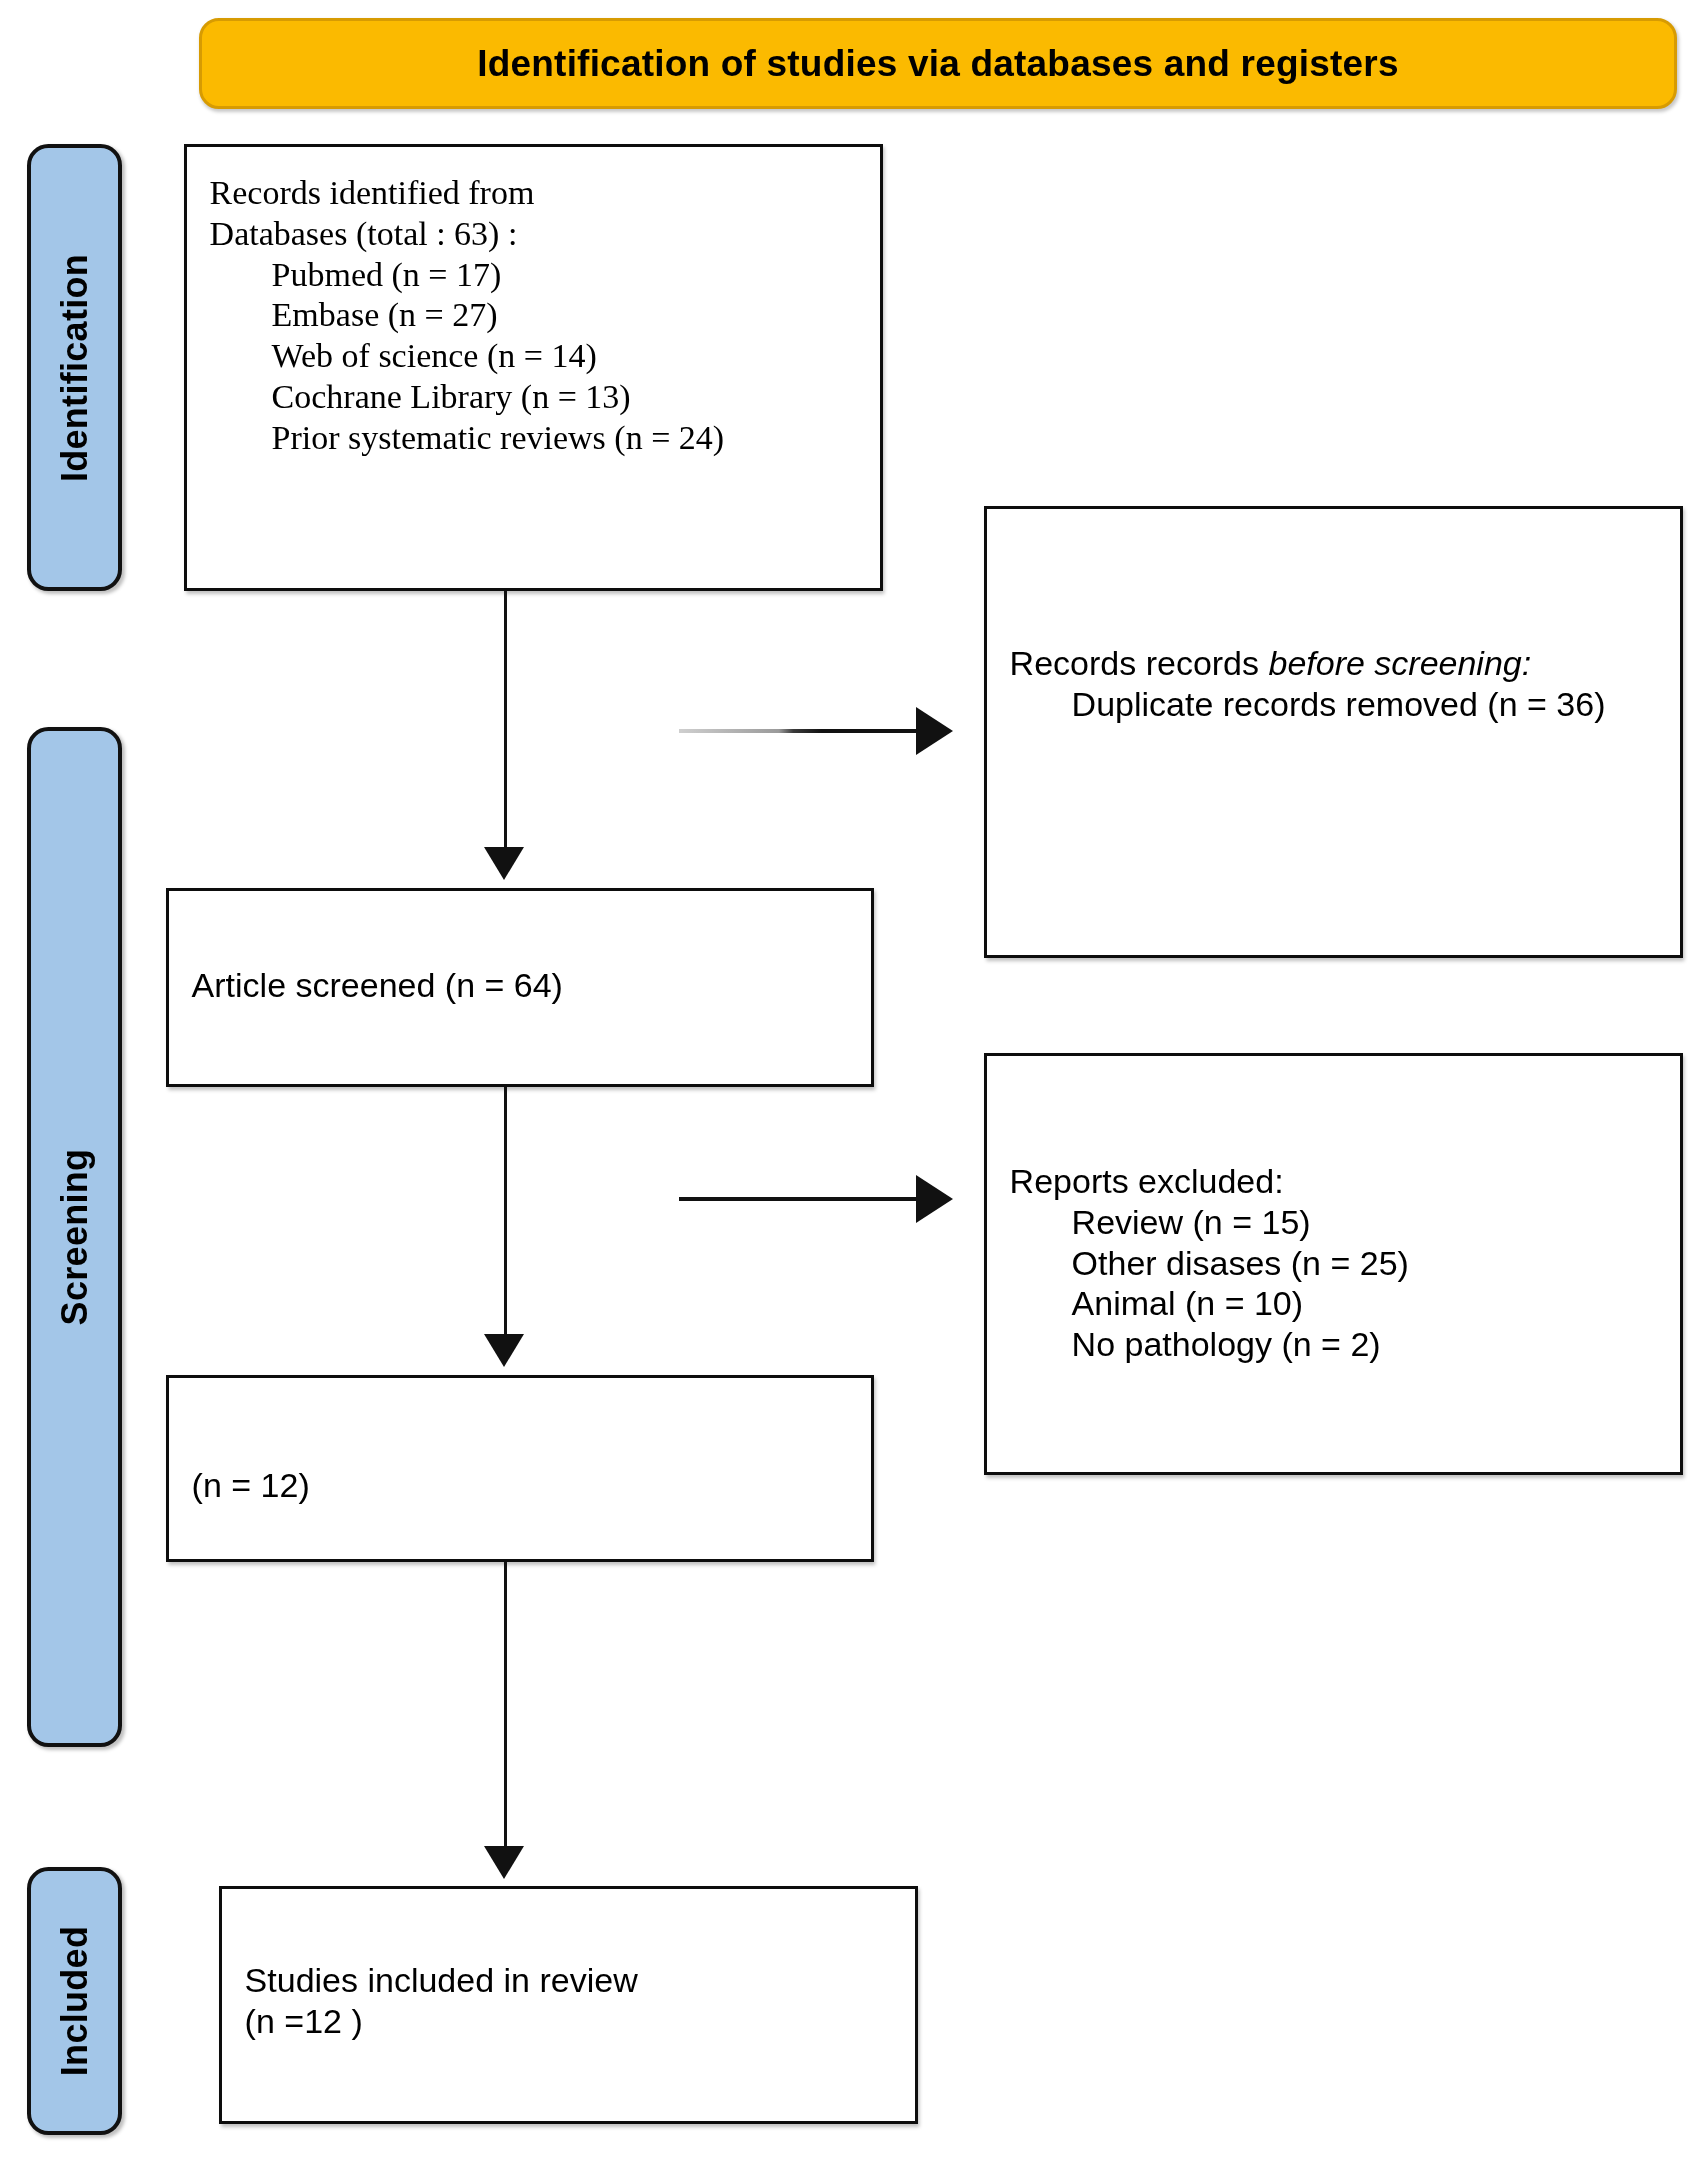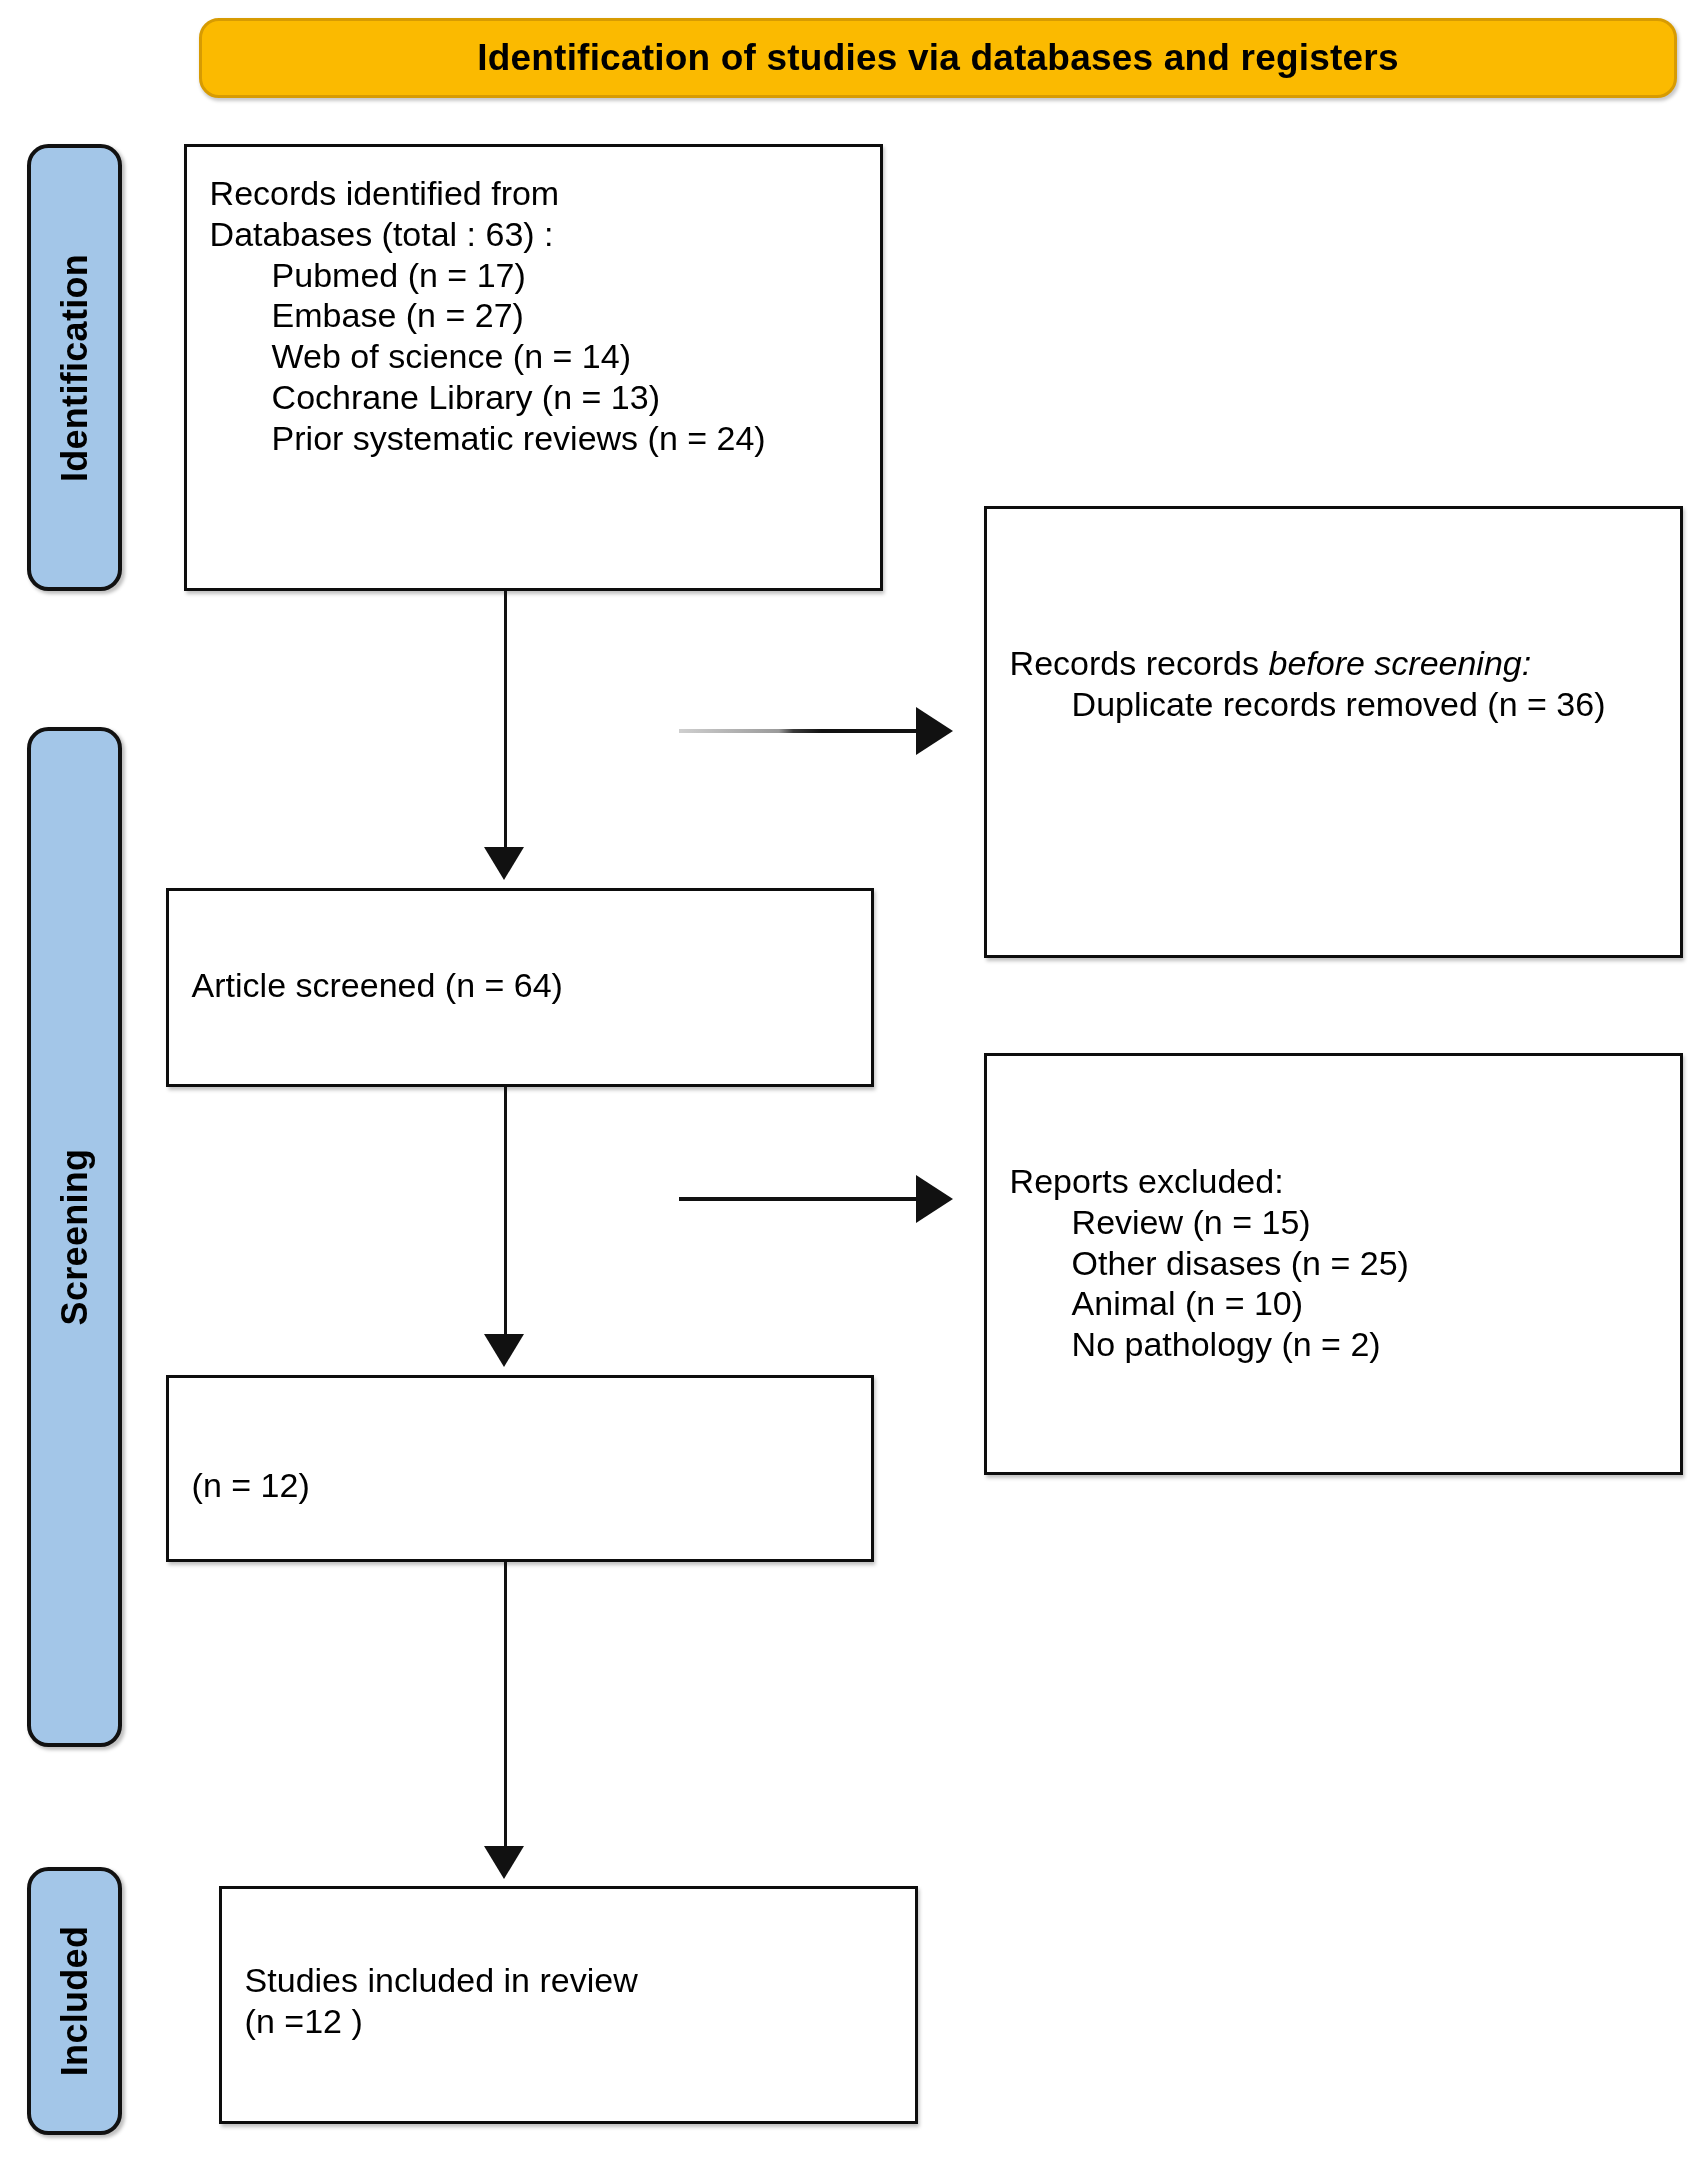--- a/index.html
+++ b/index.html
@@ -19,21 +19,21 @@
     background: #ffffff;
     overflow: hidden;
   }
 
   
   .banner {
     position: absolute;
     left: 199px;
     top: 18px;
     width: 1478px;
-    height: 80px;
+    height: 91px;
     background: #FBBA00;
     border: 3px solid #D79B02;
     border-radius: 20px;
     box-sizing: border-box;
     display: flex;
     align-items: center;
     justify-content: center;
     box-shadow: 1.8px 2.4px 3.6px rgba(0,0,0,0.22);
   }
   .banner-text {
@@ -91,21 +91,21 @@
   .fbox-inner .ind {
     display: block;
     padding-left: 62px;
   }
   .fbox-inner em {
     font-style: italic;
   }
 
   
   #box-identified      { left: 184px;  top: 144px;  width: 699px; height: 447px; }
-  #box-identified .fbox-inner { top: 26px; }
+  #box-identified .fbox-inner { top: 26px; font-family: Liberation Serif, serif; }
 
   #box-screened        { left: 166px;  top: 888px; width: 708px; height: 199px; }
   #box-screened .fbox-inner { top: 74px; }
 
   #box-eligibility     { left: 166px;  top: 1375px; width: 708px; height: 187px; }
   #box-eligibility .fbox-inner { top: 46px; }
 
   #box-included        { left: 184px;  top: 1886px; width: 699px; height: 238px; margin-left: 35px; }
   #box-included .fbox-inner { top: 71px; }
 

